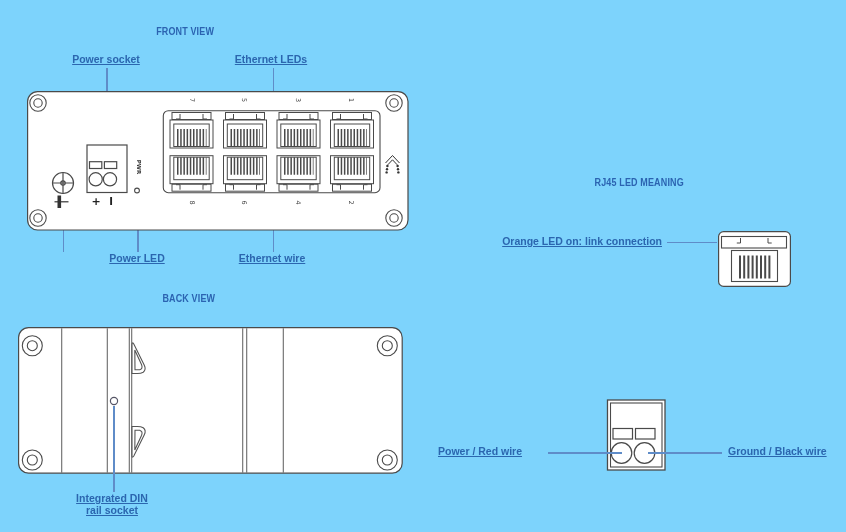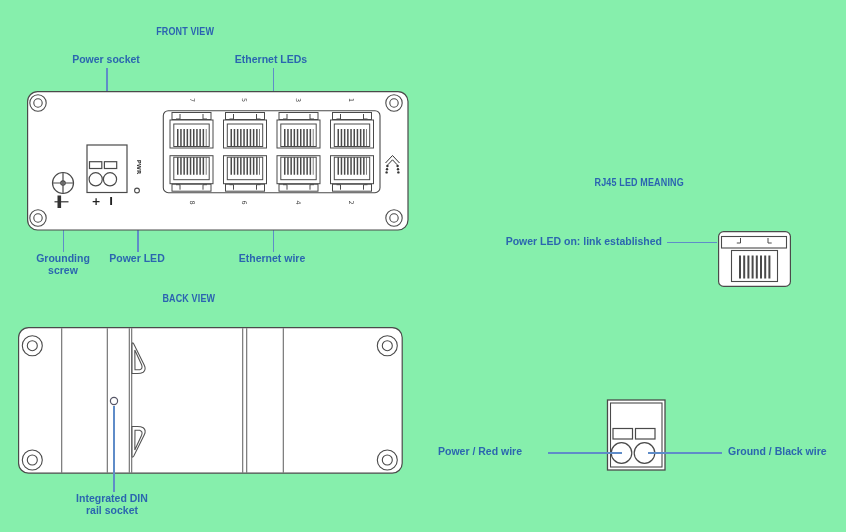--- a/index.html
+++ b/index.html
@@ -1,22 +1,22 @@
 <!DOCTYPE html>
 <html><head>
 <meta charset="utf-8">
 <style>
   html,body{margin:0;padding:0;background:#fff;}
-  .canvas{position:relative;width:846px;height:532px;background:#86efac;overflow:hidden;
+  .canvas{position:relative;width:846px;height:532px;background:#7dd3fc;overflow:hidden;
           font-family:"Liberation Sans",sans-serif;}
   .ttl{position:absolute;text-align:center;color:#2b63b1;font-weight:700;font-size:11.5px;
        letter-spacing:.2px;white-space:nowrap;}
   .ttl>span{display:inline-block;transform:scaleX(.78);transform-origin:center;}
   .lbl{position:absolute;color:#2b66af;font-weight:700;font-size:10.5px;line-height:11.5px;
-       white-space:nowrap;}
+       white-space:nowrap;text-decoration:underline;}
   .ctr{text-align:center;}
   .vline{position:absolute;width:1.5px;background:#5f8cc8;}
   .hline{position:absolute;height:1.5px;background:#5f8cc8;}
   svg{position:absolute;overflow:visible;}
   svg text{font-family:"DejaVu Sans",sans-serif;}
   .portnum{font-size:6.5px;fill:#444;}
 </style>
 </head>
 <body>
 
@@ -113,24 +113,20 @@
         <circle cx="360.4" cy="75" r="1.2"></circle>
           <circle cx="360" cy="78.2" r="1.2"></circle>
           <circle cx="359.6" cy="81.4" r="1.2"></circle>
         <circle cx="370.6" cy="75" r="1.2"></circle>
           <circle cx="371" cy="78.2" r="1.2"></circle>
           <circle cx="371.4" cy="81.4" r="1.2"></circle>
       </g>
     </g>
   </svg>
 
-  <div class="lbl ctr" style="left:13px;top:253px;width:100px;">
-    <div>Grounding</div>
-    <div>screw</div>
-  </div>
   <div class="lbl ctr" style="left:87px;top:253px;width:100px;">Power LED</div>
   <div class="lbl ctr" style="left:212px;top:253px;width:120px;">Ethernet wire</div>
 
   <div class="ttl" style="left:139px;top:292px;width:100px;text-align:center;"><span>BACK VIEW</span></div>
 
   <svg width="385" height="147" viewBox="0 0 385 147" style="left:18px;top:327px;">
     <defs>
       <g id="scr2" stroke="#4a4a4a" stroke-width="1.1" fill="none">
         <circle r="10"></circle>
           <circle r="5"></circle>
@@ -168,21 +164,21 @@
 
   <div class="vline" style="left:113px;top:406px;height:86px;"></div>
   <div class="lbl ctr" style="left:42px;top:493px;width:140px;">
     <div>Integrated DIN</div>
     <div>rail socket</div>
   </div>
 
   <div class="ttl" style="left:539px;top:176px;width:200px;"><span>RJ45 LED MEANING</span></div>
 
   <div class="lbl" style="left:410px;top:235px;width:252px;text-align:right;line-height:12.3px;">
-    <div>Power LED on: link established</div>
+    <div>Orange LED on: link connection</div>
   </div>
   <div class="hline" style="left:667px;top:241.5px;width:50px;"></div>
 
   <svg width="73" height="56" viewBox="0 0 73 56" style="left:718px;top:231px;">
     <rect x="0.6" y="0.6" width="71.8" height="54.8" rx="5" fill="#fff" stroke="#4a4a4a" stroke-width="1.2"></rect>
     <rect x="3.5" y="5.5" width="65" height="11.5" fill="none" stroke="#4a4a4a" stroke-width="1.1"></rect>
     <path d="M22.5,7 V12 M22.5,12 H18.8 M50,7 V12 M50,12 H53.7" stroke="#4a4a4a" stroke-width="1" fill="none"></path>
     <rect x="13.5" y="19.5" width="46" height="31" fill="none" stroke="#4a4a4a" stroke-width="1.1"></rect>
     <line x1="21" y1="36" x2="54" y2="36" stroke="#4a4a4a" stroke-width="23" stroke-dasharray="2,2.2"></line>
   </svg>

